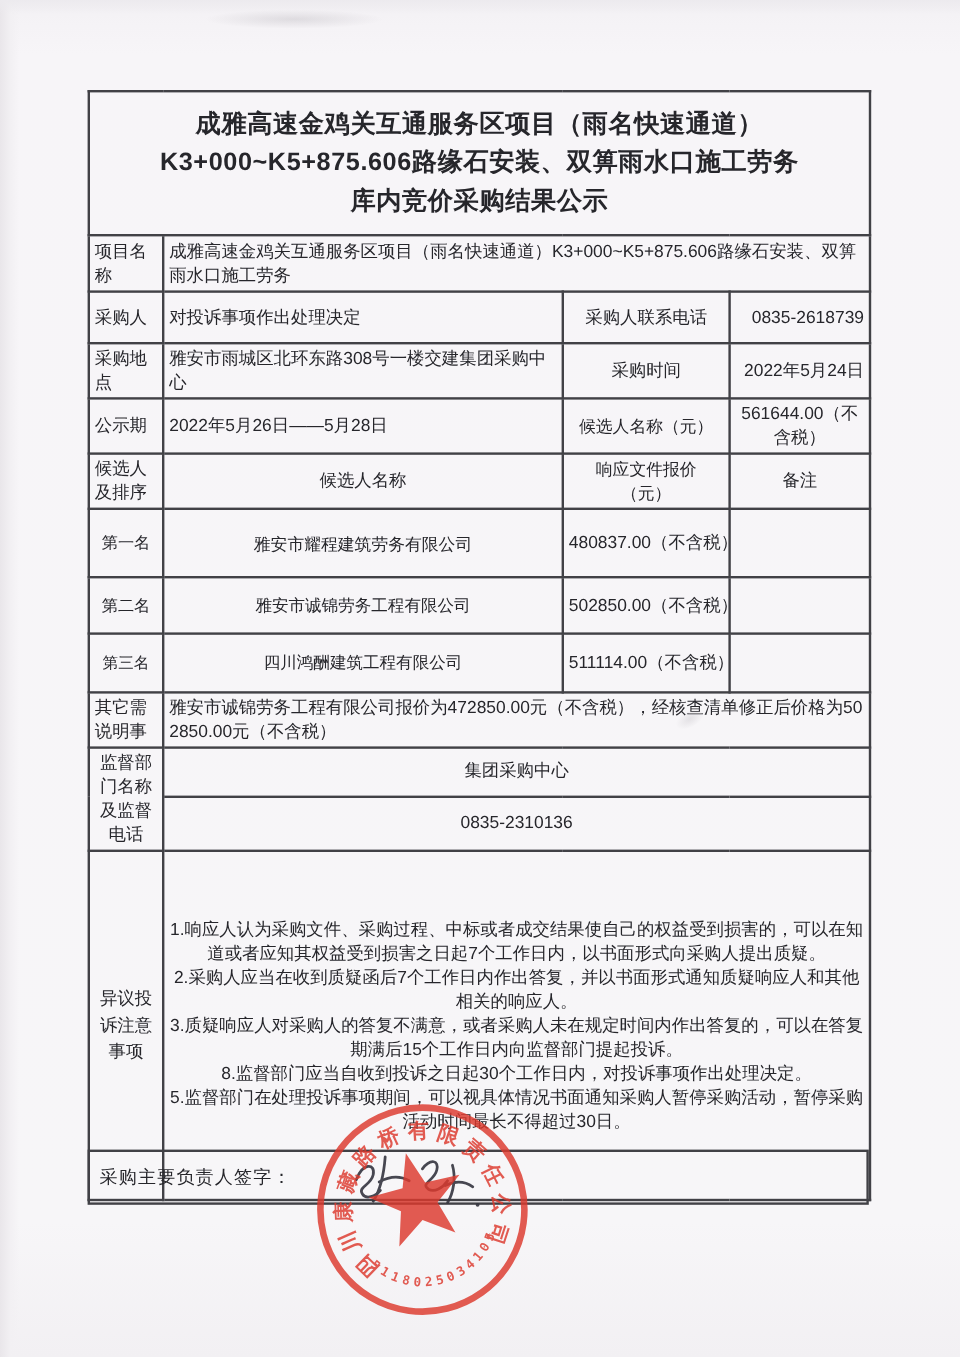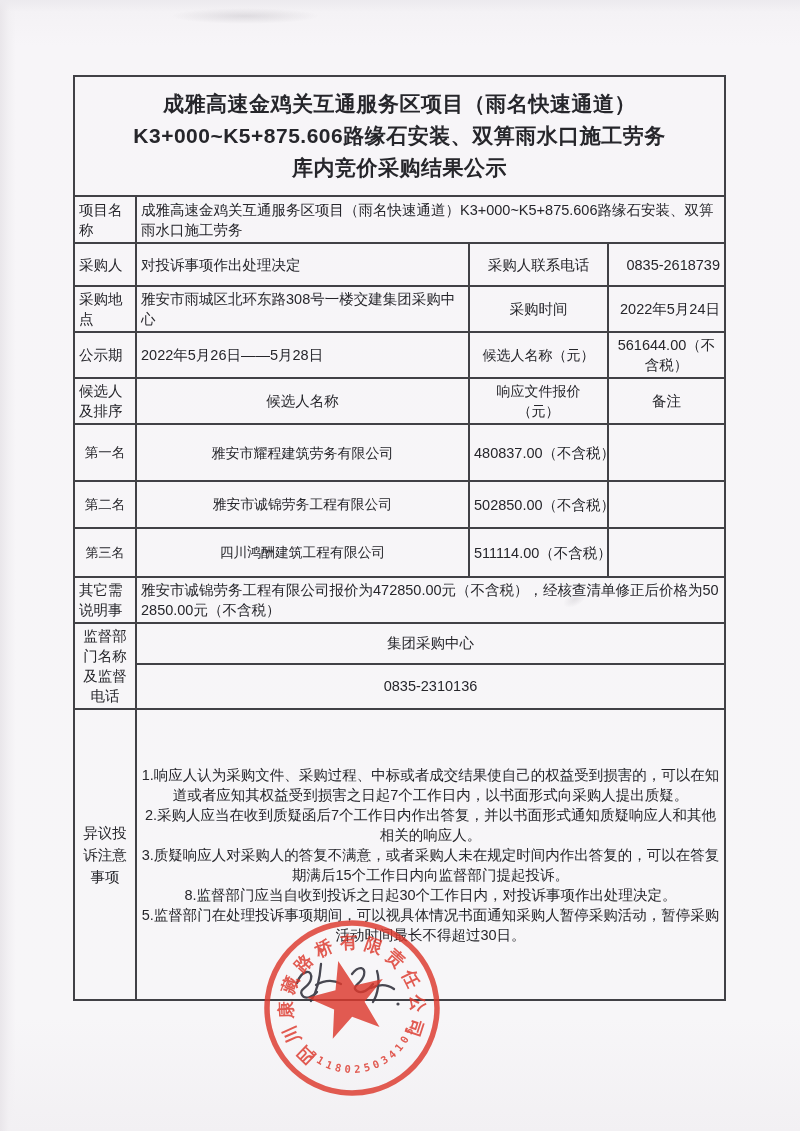--- a/index.html
+++ b/index.html
@@ -167,20 +167,23 @@
         <div>1.响应人认为采购文件、采购过程、中标或者成交结果使自己的权益受到损害的，可以在知道或者应知其权益受到损害之日起7个工作日内，以书面形式向采购人提出质疑。</div>
         <div>2.采购人应当在收到质疑函后7个工作日内作出答复，并以书面形式通知质疑响应人和其他相关的响应人。</div>
         <div>3.质疑响应人对采购人的答复不满意，或者采购人未在规定时间内作出答复的，可以在答复期满后15个工作日内向监督部门提起投诉。</div>
         <div>8.监督部门应当自收到投诉之日起30个工作日内，对投诉事项作出处理决定。</div>
         <div>5.监督部门在处理投诉事项期间，可以视具体情况书面通知采购人暂停采购活动，暂停采购活动时间最长不得超过30日。</div>
       </td>
     </tr>
   </tbody>
     </table>
 
+  <div class="sign-box">
+    <span class="sign-label">采购主要负责人签字：</span>
+  </div>
 
   <svg class="overlay" width="800" height="1131" viewBox="0 0 800 1131">
     <g fill="none" stroke="#35353f" stroke-width="2.3" stroke-linecap="round" stroke-linejoin="round" opacity="0.9">
       <path d="M297,983 c5,-14 16,-14 14,-4 c-2,9 -13,10 -9,16 c3,5 11,2 15,-3"></path>
       <path d="M321,964 c-1,13 -3,26 -10,37"></path>
       <path d="M316,985 c9,-5 18,-5 25,-1"></path>
       <path d="M352,974 c7,-9 14,-7 12,1 c-2,9 -14,11 -7,16 c5,3 12,-1 16,-7"></path>
       <path d="M377,971 c3,10 1,23 -4,31"></path>
       <path d="M371,988 c8,-4 16,-4 23,1"></path>
       <circle cx="398" cy="1004" r="1.6" fill="#35353f" stroke="none"></circle>

